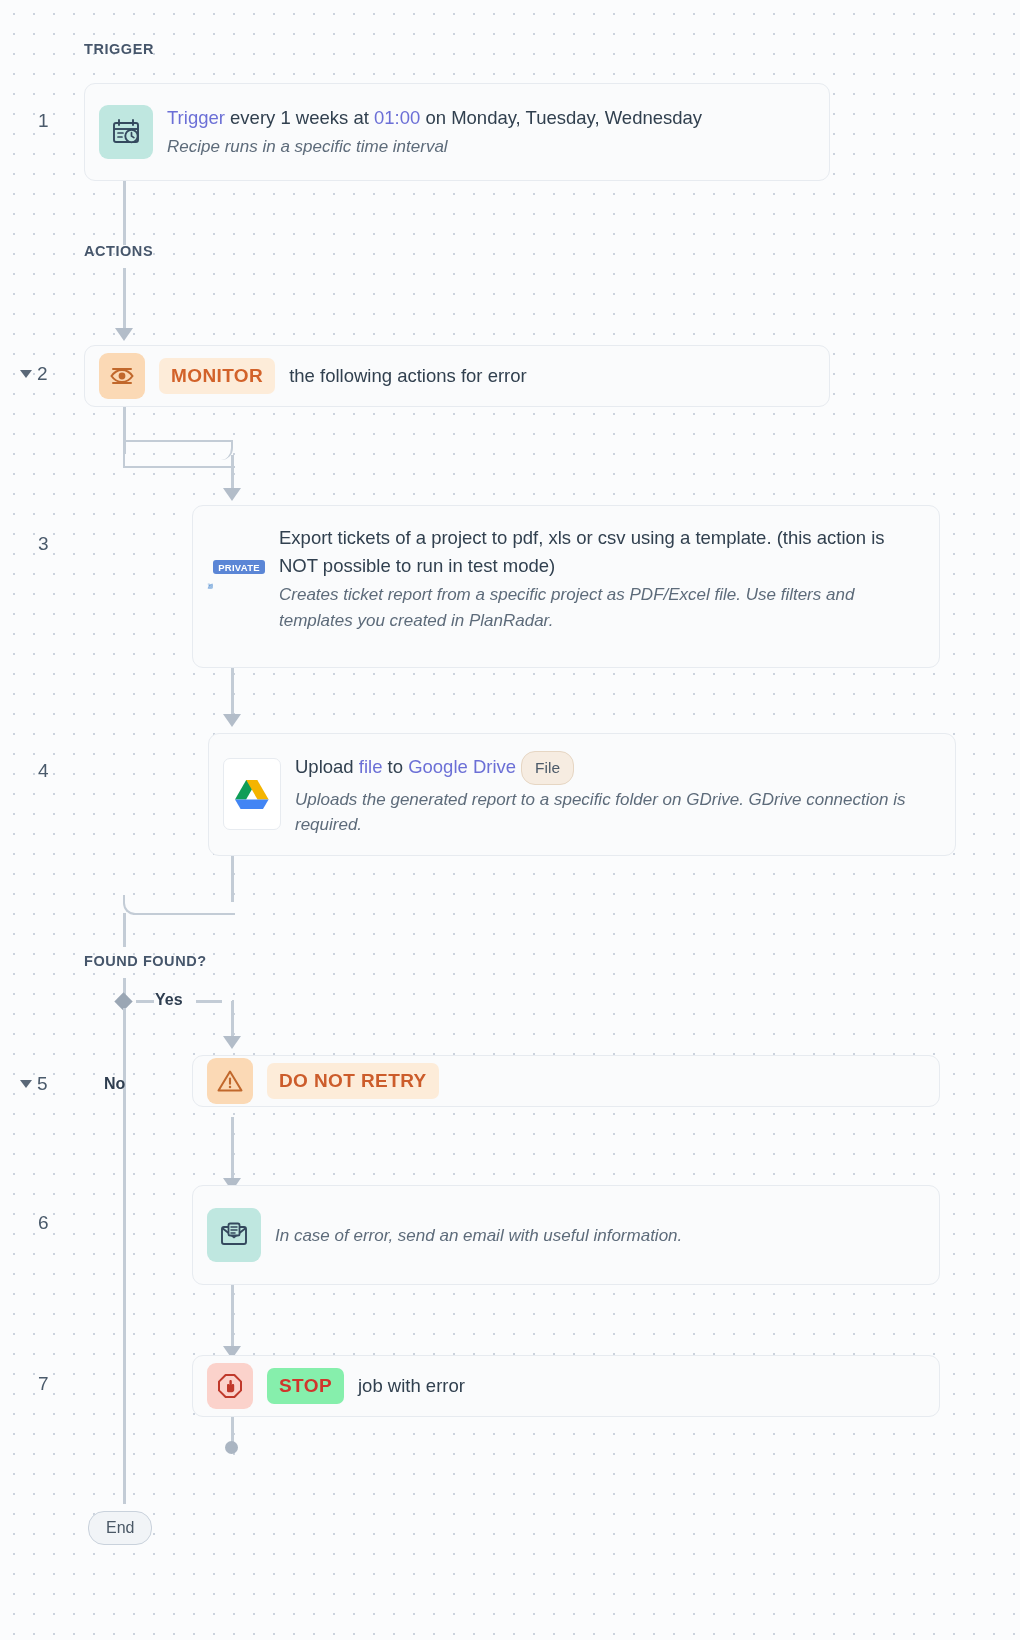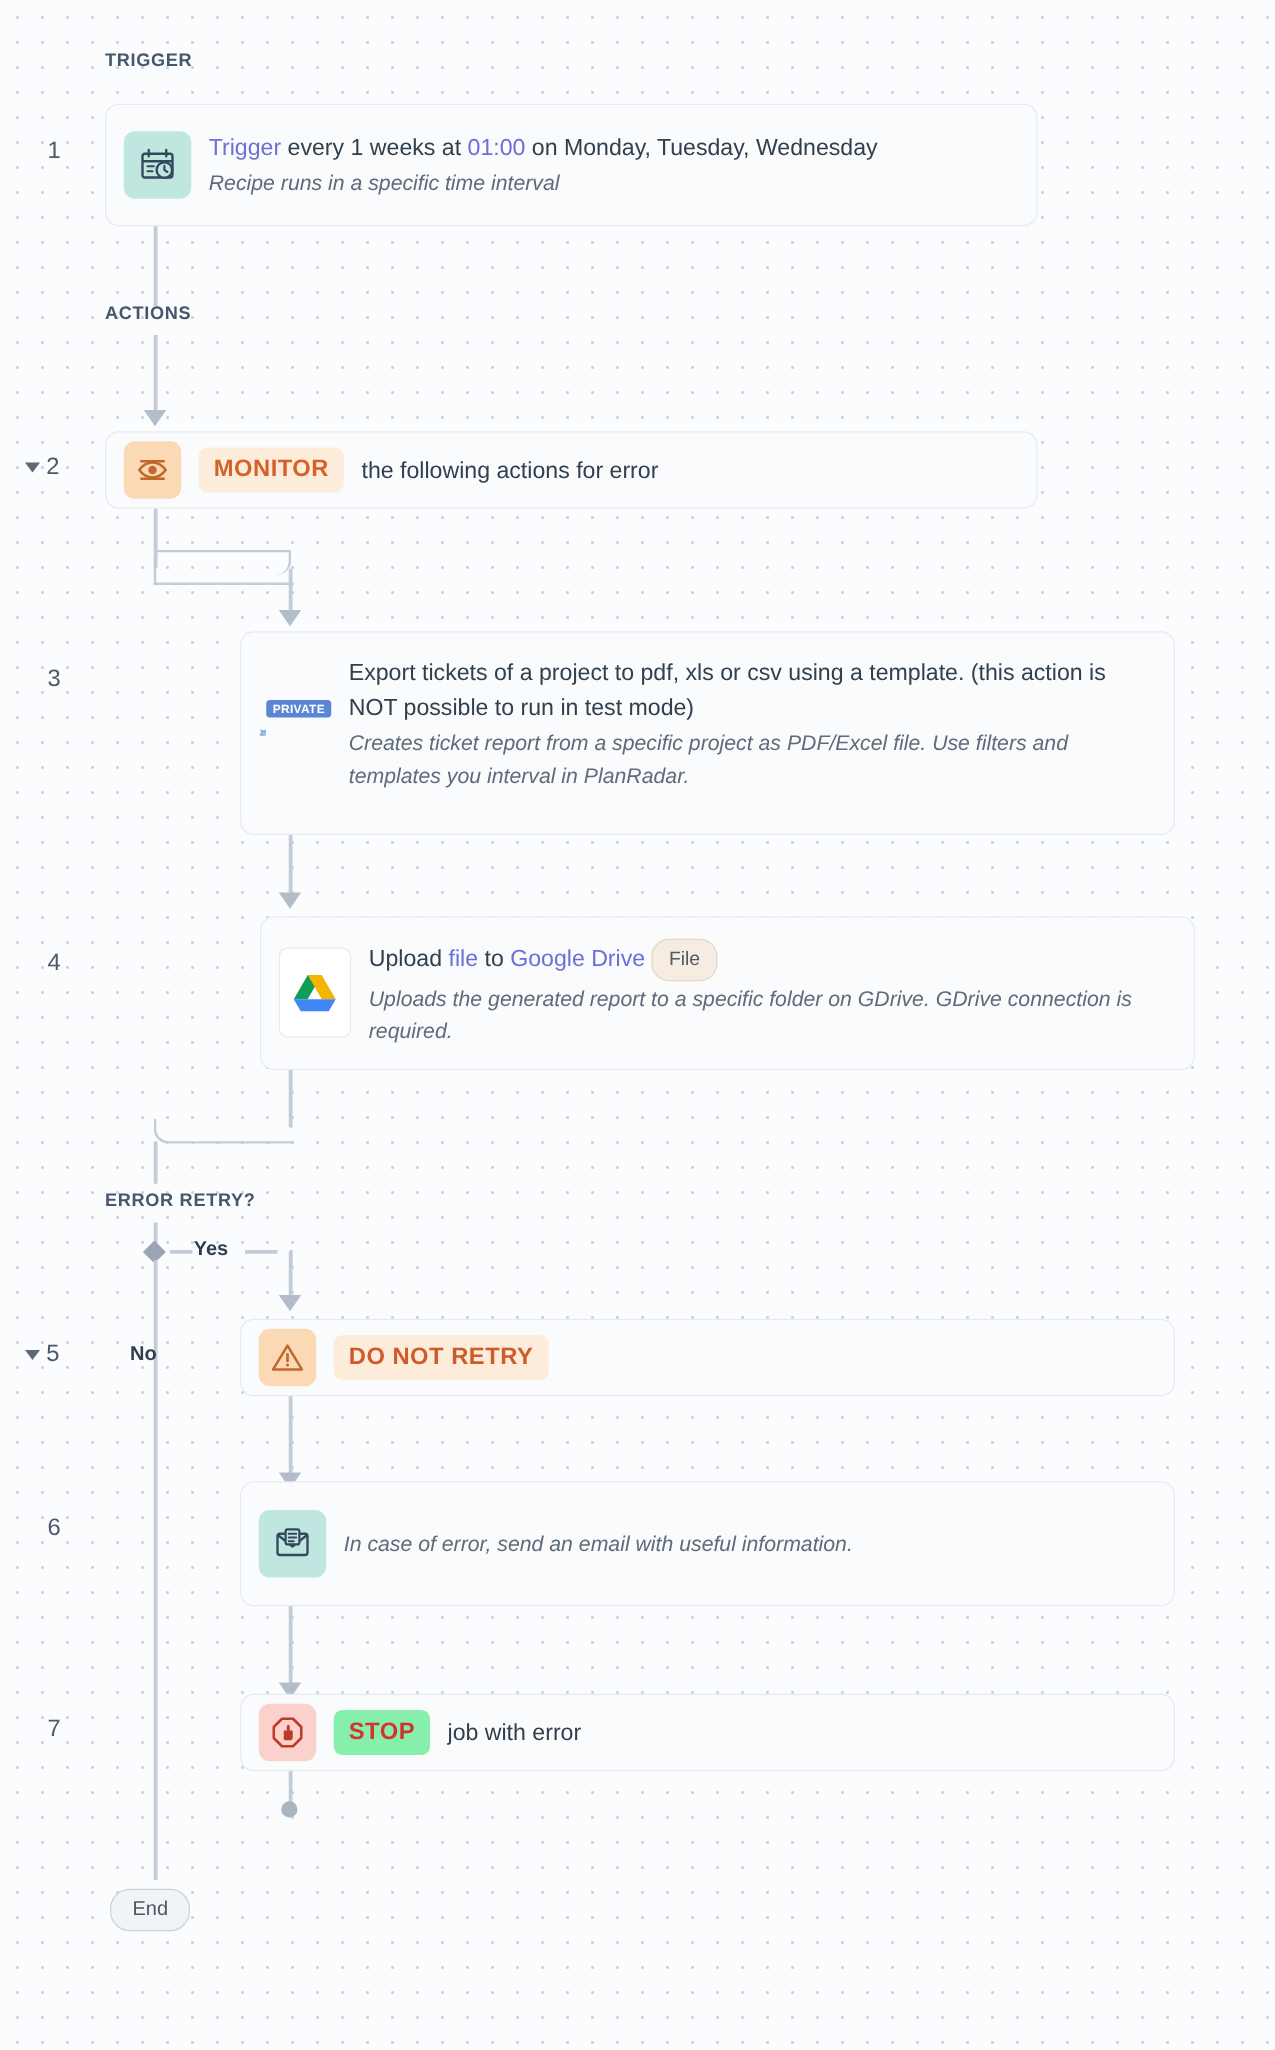--- a/index.html
+++ b/index.html
@@ -273,21 +273,21 @@
           <path d="M28 46c0-9.9 8.1-18 18-18"></path>
           <path d="M34 46c0-6.6 5.4-12 12-12"></path>
           <path d="M40 46c0-3.3 2.7-6 6-6"></path>
         </g>
         <path d="M10 10h10a6 6 0 0 1 0 12h-4" stroke="#1565c0" stroke-width="3.4" fill="none" stroke-linecap="round"></path>
       </svg>
       <span class="private-badge" style="margin-top:6px;">PRIVATE</span>
     </div>
     <div class="card-text">
       <div class="title-line">Export tickets of a project to pdf, xls or csv using a template. (this action is NOT possible to run in test mode)</div>
-      <div class="desc-line">Creates ticket report  from a specific project as PDF/Excel file. Use filters and templates you interval in PlanRadar.</div>
+      <div class="desc-line">Creates ticket report  from a specific project as PDF/Excel file. Use filters and templates you created in PlanRadar.</div>
     </div>
   </div>
 </div>
 
 <div class="abs vline" style="left:231px; top:668px; height:48px;"></div>
 <div class="abs arrow-down" style="left:223px; top:714px;"></div>
 
 <div class="abs step-num" style="left:38px; top:760px;">
   <span>4</span>
 </div>
@@ -307,41 +307,41 @@
       </div>
       <div class="desc-line">Uploads the generated report to a specific folder on GDrive. GDrive connection is required.</div>
     </div>
   </div>
 </div>
 
 <div class="abs vline" style="left:231px; top:856px; height:46px;"></div>
 <div class="abs elbow" style="left:123px; top:895px; width:110px; height:18px; border-bottom:2.5px solid #c3ccd6; border-left:2.5px solid #c3ccd6;"></div>
 <div class="abs vline" style="left:123px; top:913px; height:34px;"></div>
 
-<div class="abs section-label" style="left:84px; top:953px;">ERROR RETRY?</div>
+<div class="abs section-label" style="left:84px; top:953px;">FOUND FOUND?</div>
 
 <div class="abs vline" style="left:123px; top:978px; height:24px;"></div>
 <div class="abs diamond" style="left:117px; top:995px;"></div>
 
 <div class="abs hline" style="left:136px; top:1000px; width:18px;"></div>
 <div class="abs branch-label" style="left:155px; top:991px;">Yes</div>
 <div class="abs hline" style="left:196px; top:1000px; width:26px;"></div>
 <div class="abs" style="left:196px; top:1000px; width:36px; height:14px; border-right:2.5px solid #c3ccd6; border-bottom:none;"></div>
 <div class="abs vline" style="left:231px; top:1001px; height:38px;"></div>
 <div class="abs arrow-down" style="left:223px; top:1036px;"></div>
 
 <div class="abs vline" style="left:123px; top:1008px; height:496px;"></div>
 <div class="abs branch-label" style="left:104px; top:1075px;">No</div>
 
 <div class="abs step-num" style="left:20px; top:1073px;">
   <span class="caret"></span>
   <span>5</span>
 </div>
 
-<div class="abs card" style="left:192px; top:1055px; width:748px; height:62px;">
+<div class="abs card" style="left:192px; top:1055px; width:748px; height:52px;">
   <div class="card-body">
     <div class="tile tile-peach" style="width:46px;height:46px;">
       <svg width="28" height="28" viewBox="0 0 28 28" fill="none">
         <path d="M14 4.5 25.5 23.5H2.5z" stroke="#c1682c" stroke-width="2" stroke-linejoin="round" fill="none"></path>
         <path d="M14 11.5v5.2" stroke="#c1682c" stroke-width="2.1" stroke-linecap="round"></path>
         <circle cx="14" cy="20" r="1.25" fill="#c1682c"></circle>
       </svg>
     </div>
     <div class="badge badge-retry">DO NOT RETRY</div>
   </div>

